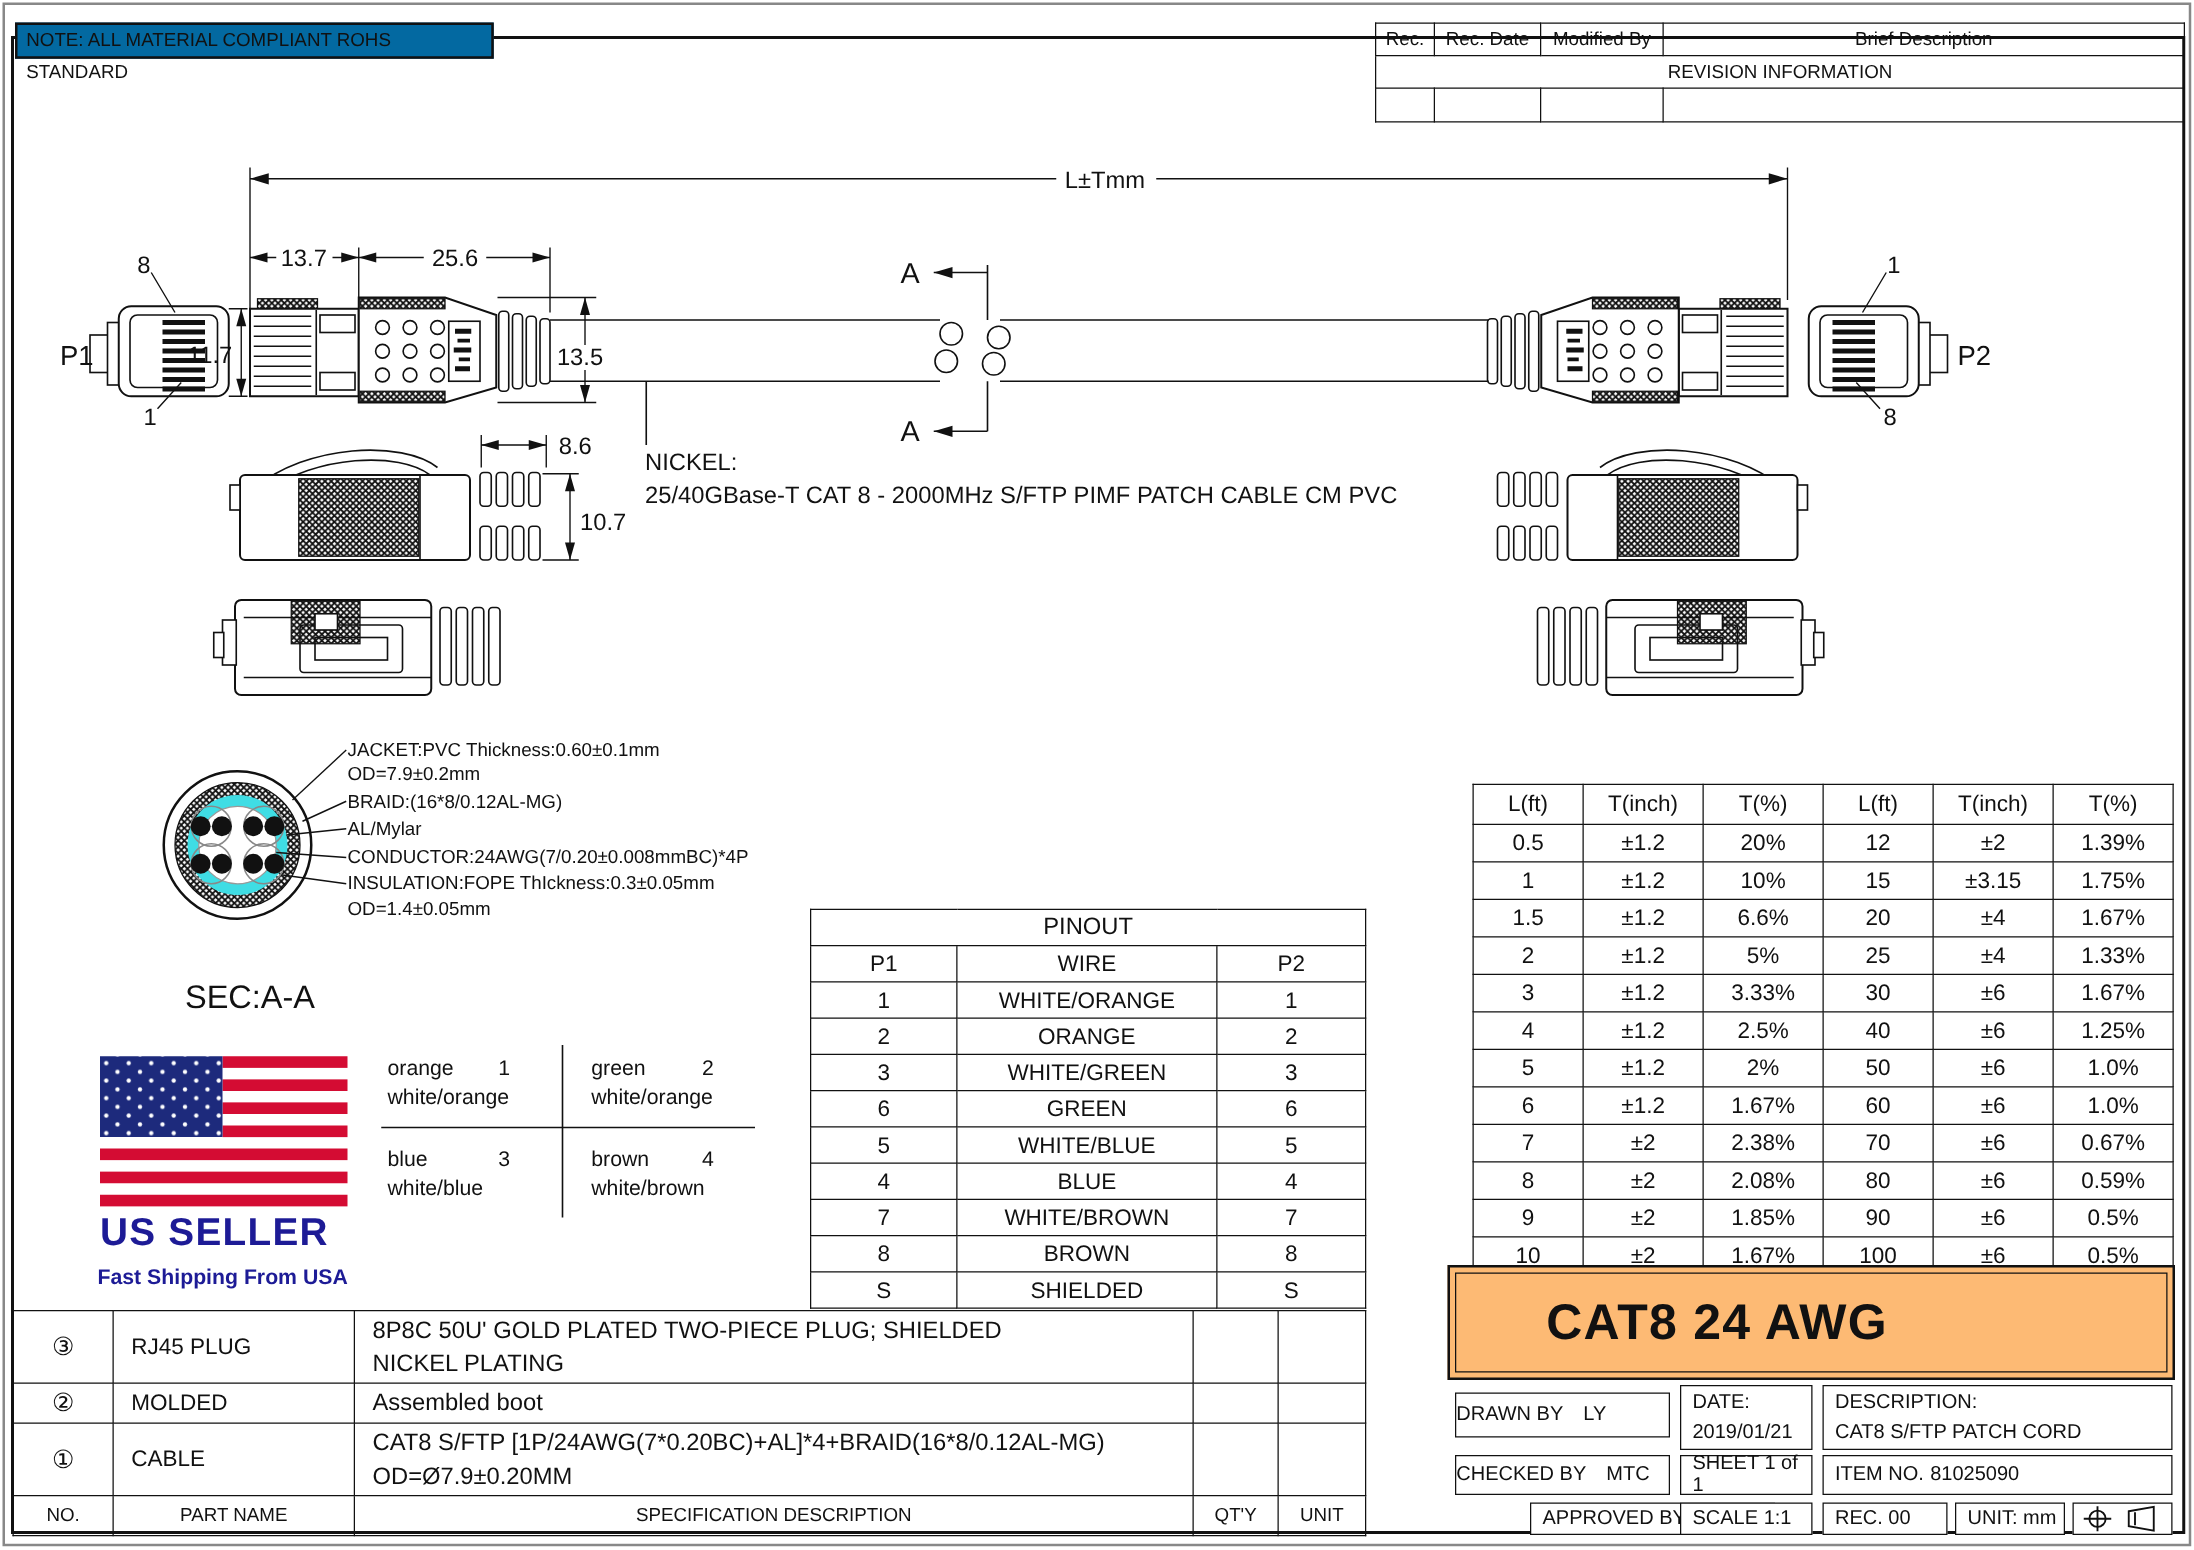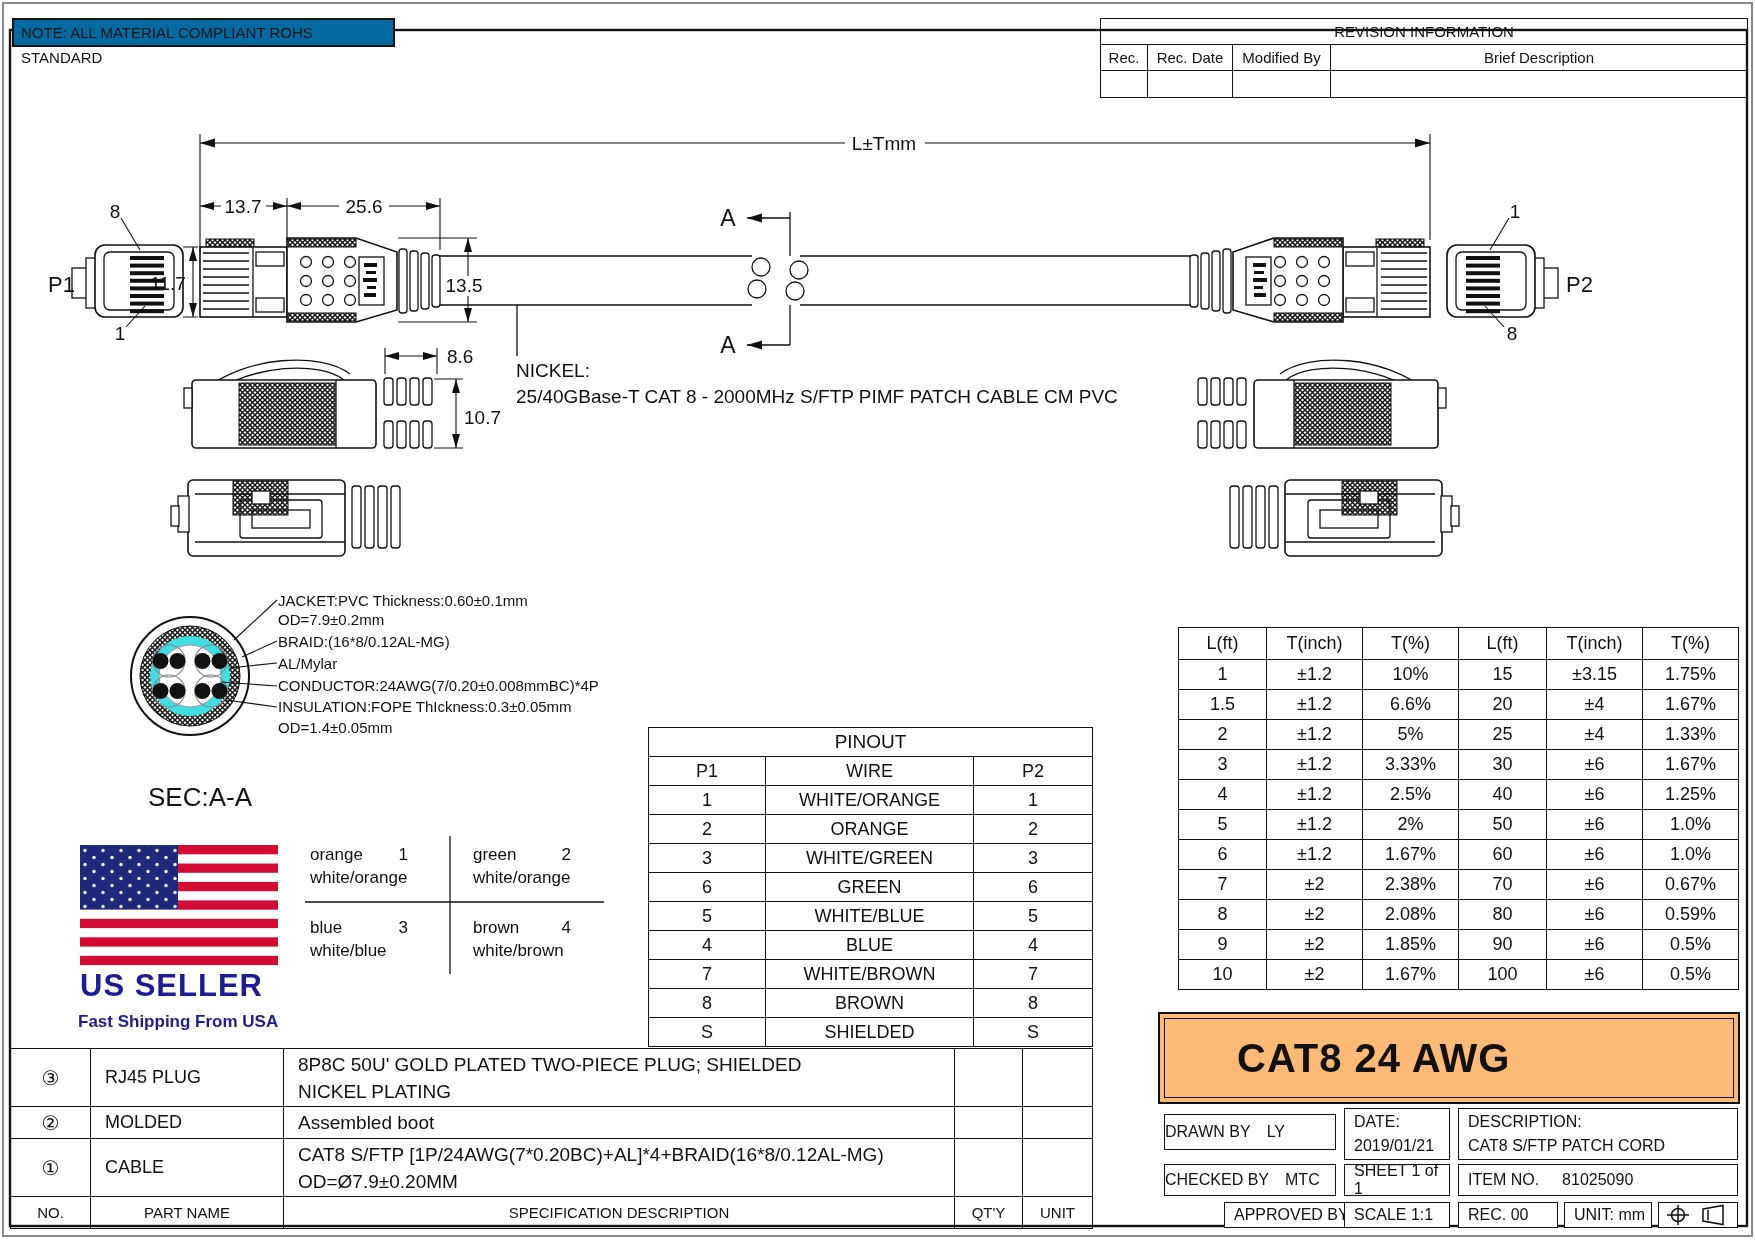--- a/index.html
+++ b/index.html
@@ -279,29 +279,29 @@
 <div class="abs note-box" style="left:12px;top:18px;width:372px;height:25px">NOTE: ALL MATERIAL COMPLIANT ROHS STANDARD</div>
 
 <table class="rev" style="left:1100px;top:18px;width:647px">
   <colgroup>
       <col style="width:47px">
       <col style="width:85px">
       <col style="width:98px">
       <col style="width:417px">
     </colgroup>
   <tbody>
-      <tr>
-        <td colspan="4" style="height:25px">REVISION INFORMATION</td>
-      </tr>
-  <tr style="height:26px">
+      <tr style="height:26px">
     <td>Rec.</td>
     <td>Rec. Date</td>
     <td>Modified By</td>
     <td>Brief Description</td>
   </tr>
+  <tr>
+        <td colspan="4" style="height:25px">REVISION INFORMATION</td>
+      </tr>
   <tr style="height:27px">
     <td></td>
         <td></td>
     <td></td>
         <td></td>
   </tr>
 </tbody>
   </table>
 
 <div class="marking" style="left:516px;top:360px">NICKEL:</div>
@@ -427,20 +427,28 @@
     <td>L(ft)</td>
     <td>T(inch)</td>
     <td>T(%)</td>
     <td>L(ft)</td>
     <td>T(inch)</td>
     <td>T(%)</td>
   </tr>
   </tbody>
     <tbody>
       <tr>
+        <td>0.5</td>
+        <td>±1.2</td>
+        <td>20%</td>
+        <td>12</td>
+        <td>±2</td>
+        <td>1.39%</td>
+      </tr>
+      <tr>
         <td>1</td>
         <td>±1.2</td>
         <td>10%</td>
         <td>15</td>
         <td>±3.15</td>
         <td>1.75%</td>
       </tr>
       <tr>
         <td>1.5</td>
         <td>±1.2</td>
@@ -584,21 +592,21 @@
   <span>DESCRIPTION:</span>
   <span>CAT8 S/FTP PATCH CORD</span>
 </div>
 <div class="tb-box tb-gap" style="left:1164px;top:1164px;width:172px;height:32px">
   <span>CHECKED BY</span>
   <span>MTC</span>
 </div>
 <div class="tb-box tb-pad" style="left:1344px;top:1164px;width:106px;height:32px">
   <span>SHEET 1 of 1</span>
 </div>
-<div class="tb-box tb-pad" style="left:1458px;top:1164px;width:280px;height:32px;gap:23px;display:flex">
+<div class="tb-box tb-pad" style="left:1458px;top:1164px;width:280px;height:32px;gap:5px;display:flex">
   <span>ITEM NO.</span>
   <span>81025090</span>
 </div>
 <div class="tb-box tb-pad" style="left:1224px;top:1202px;width:196px;height:26px">
   <span>APPROVED BY</span>
 </div>
 <div class="tb-box tb-pad" style="left:1344px;top:1202px;width:106px;height:26px">
   <span>SCALE 1:1</span>
 </div>
 <div class="tb-box tb-pad" style="left:1458px;top:1202px;width:100px;height:26px">

